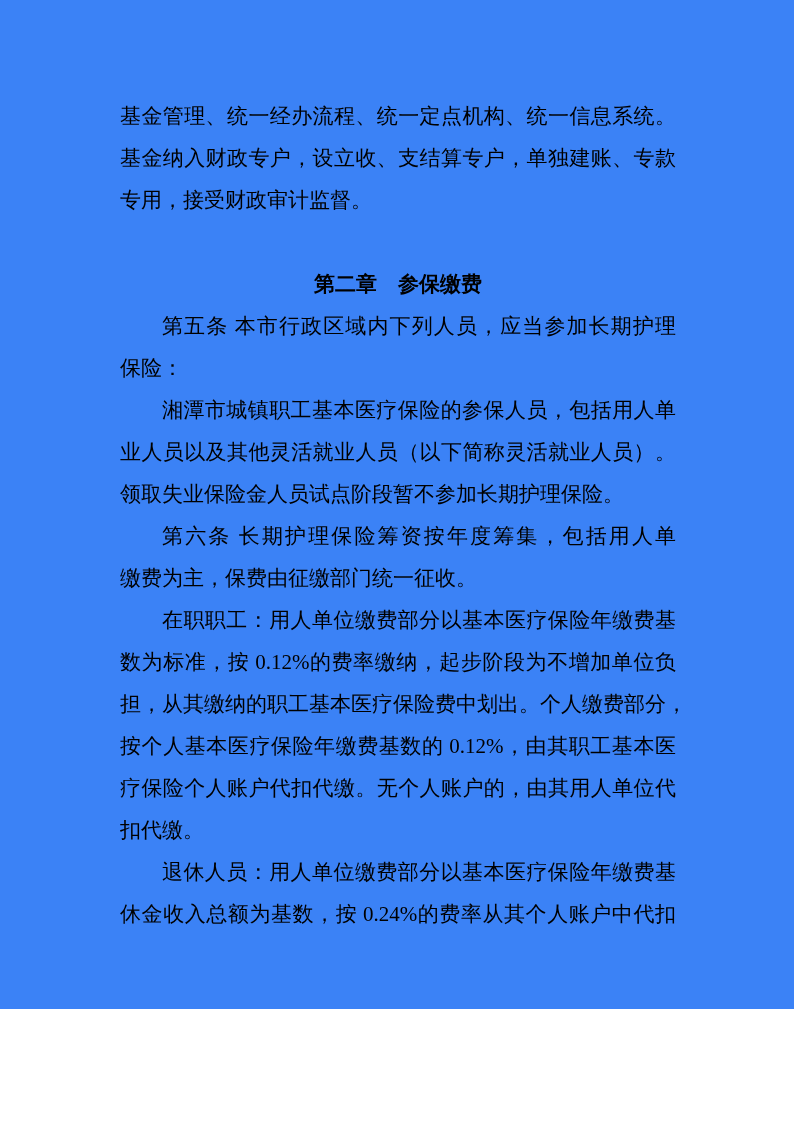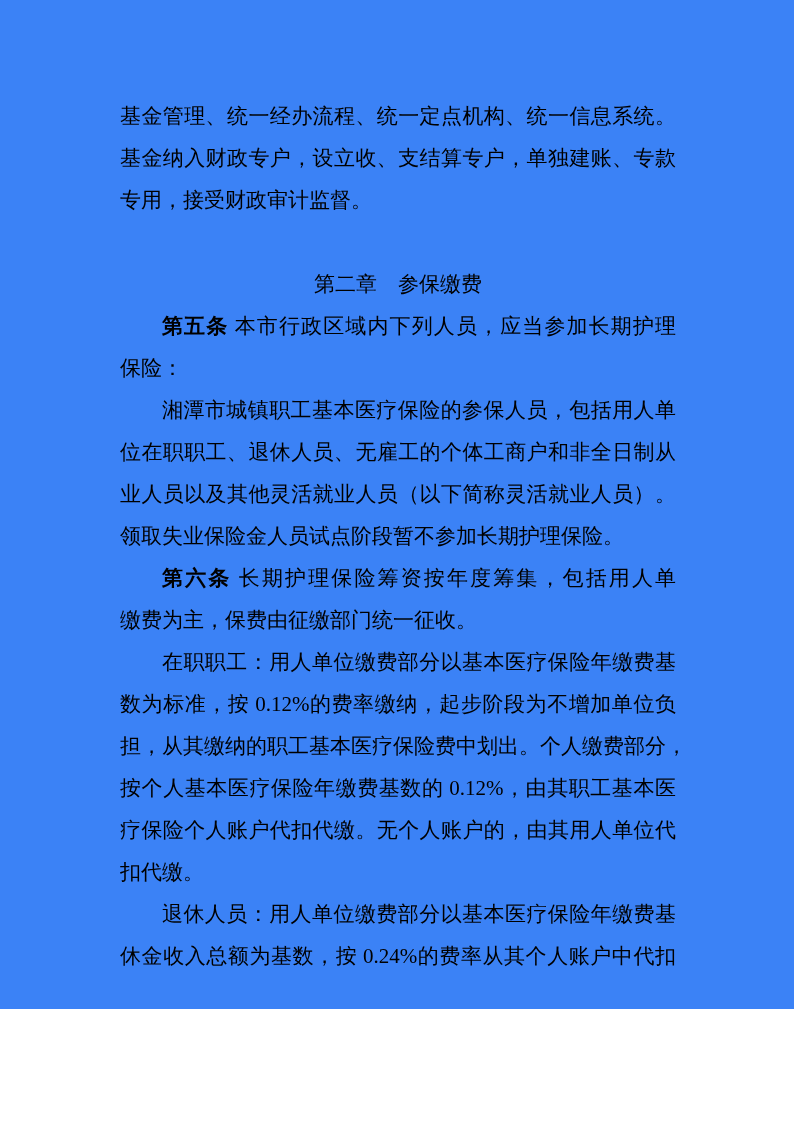--- a/index.html
+++ b/index.html
@@ -34,23 +34,23 @@
   }
   .end {                    
     text-align: right;
     text-align-last: left;
   }
   .indent { padding-left: 42px; }   
   .blank { height: 42px; }
   .heading {
     text-align: right;
     text-align-last: center;
-    font-weight: 400;
+    font-weight: 700;
   }
-  .b { font-weight: 700; }
+  .b { font-weight: 400; }
   .footer {
     position: absolute;
     left: 120px; top: 1010px;
     height: 42px; line-height: 42px;
     font-size: 21px;
     color: #000000;
   }
 </style>
 </head>
 <body>
@@ -63,21 +63,20 @@
     <div class="line end">专用，接受财政审计监督。</div>
 
     <div class="line blank"></div>
 
     <div class="line heading">第二章　参保缴费</div>
 
     <div class="line j indent"><span class="b">第五条</span><span> 本市行政区域内下列人员，应当参加长期护理</span></div>
     <div class="line end">保险：</div>
 
     <div class="line j indent">湘潭市城镇职工基本医疗保险的参保人员，包括用人单</div>
-    <div class="line j">位在职职工、退休人员、无雇工的个体工商户和非全日制从</div>
     <div class="line j">业人员以及其他灵活就业人员（以下简称灵活就业人员）。</div>
     <div class="line end">领取失业保险金人员试点阶段暂不参加长期护理保险。</div>
 
     <div class="line j indent"><span class="b">第六条</span><span> 长期护理保险筹资按年度筹集，包括用人单</span></div>
     <div class="line end">缴费为主，保费由征缴部门统一征收。</div>
 
     <div class="line j indent">在职职工：用人单位缴费部分以基本医疗保险年缴费基</div>
     <div class="line j">数为标准，按 0.12%的费率缴纳，起步阶段为不增加单位负</div>
     <div class="line j">担，从其缴纳的职工基本医疗保险费中划出。个人缴费部分，</div>
     <div class="line j">按个人基本医疗保险年缴费基数的 0.12%，由其职工基本医</div>

